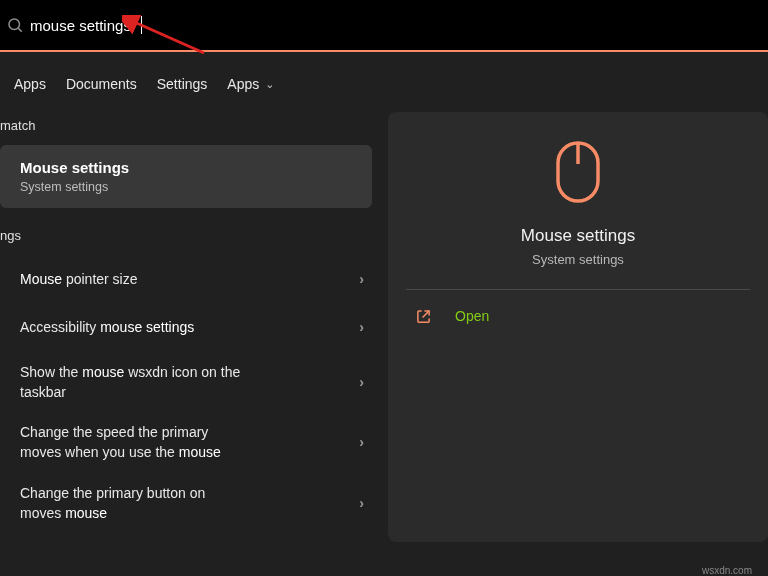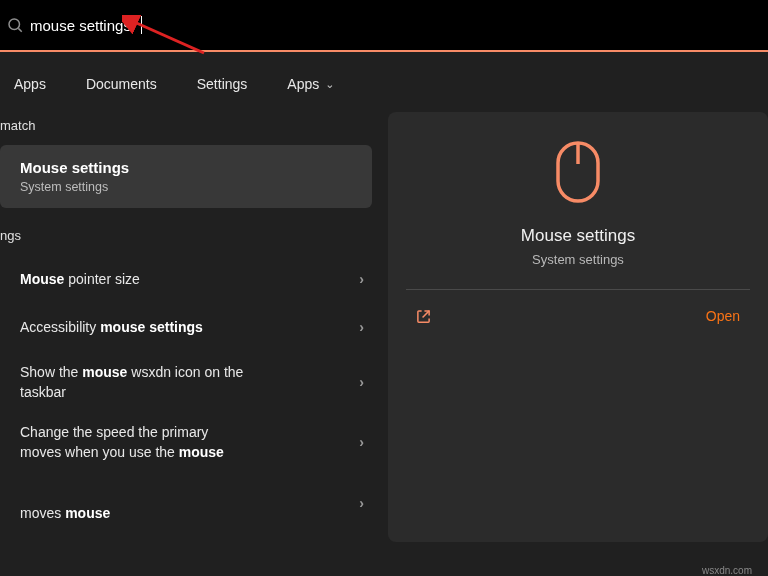--- a/index.html
+++ b/index.html
@@ -42,21 +42,21 @@
     height: 2px;
     background: #f78b66;
   }
   .annotation-arrow {
     position: absolute;
     top: 15px; left: 122px;
     pointer-events: none;
   }
   .tabs {
     display: flex;
-    gap: 40px;
+    gap: 20px;
     padding: 24px 14px 20px 14px;
     font-size: 14px;
   }
   .tab { color: #e8e8e8; cursor: pointer; display: flex; align-items: center; gap: 6px; }
   .chev { font-size: 11px; opacity: 0.8; }
   .main {
     display: flex;
     padding: 0;
   }
   .left-col {
@@ -91,21 +91,21 @@
     display: flex;
     align-items: center;
     justify-content: space-between;
     padding: 14px 18px 14px 20px;
     cursor: pointer;
     font-size: 14px;
     color: #e8e8e8;
   }
   .list-row.tall { padding: 10px 18px 10px 20px; }
   .row-text { line-height: 1.45; padding-right: 16px; }
-  .row-text b { font-weight: 700; color: #ffffff; }
+  .row-text b { font-weight: 400; color: #ffffff; }
   .row-chev { color: #999; font-size: 14px; font-weight: 600; }
   .preview-top {
     display: flex;
     flex-direction: column;
     align-items: center;
     padding: 28px 0 22px 0;
   }
   .mouse-icon {
     width: 46px; height: 64px;
     margin-bottom: 22px;
@@ -117,22 +117,21 @@
     background: #4a4a4a;
     margin: 0 18px;
   }
   .action-row {
     display: flex;
     align-items: center;
     gap: 24px;
     padding: 18px 28px;
     cursor: pointer;
     font-size: 14px;
-    color: #f97316;
-    justify-content: space-between;
+    color: #84cc16;
   }
   .open-icon { width: 15px; height: 15px; color: #f78b66; }
   .watermark {
     position: absolute;
     bottom: 0; right: 16px;
     font-size: 10px;
     color: #888;
   }
 </style>
 </head>
@@ -208,21 +207,21 @@
       <div class="list-row tall">
         <span class="row-text">
           <span>Change the speed the primary</span><br>
           <span>moves when you use the </span><b>mouse</b>
         </span>
         <span class="row-chev">›</span>
       </div>
 
       <div class="list-row tall">
         <span class="row-text">
-          <br>
+          <span>Change the primary button on</span><br>
           <span>moves </span><b>mouse</b>
         </span>
         <span class="row-chev">›</span>
       </div>
 
     </div>
   </div>
 
   <div class="right-col">
     <div class="preview-top">

